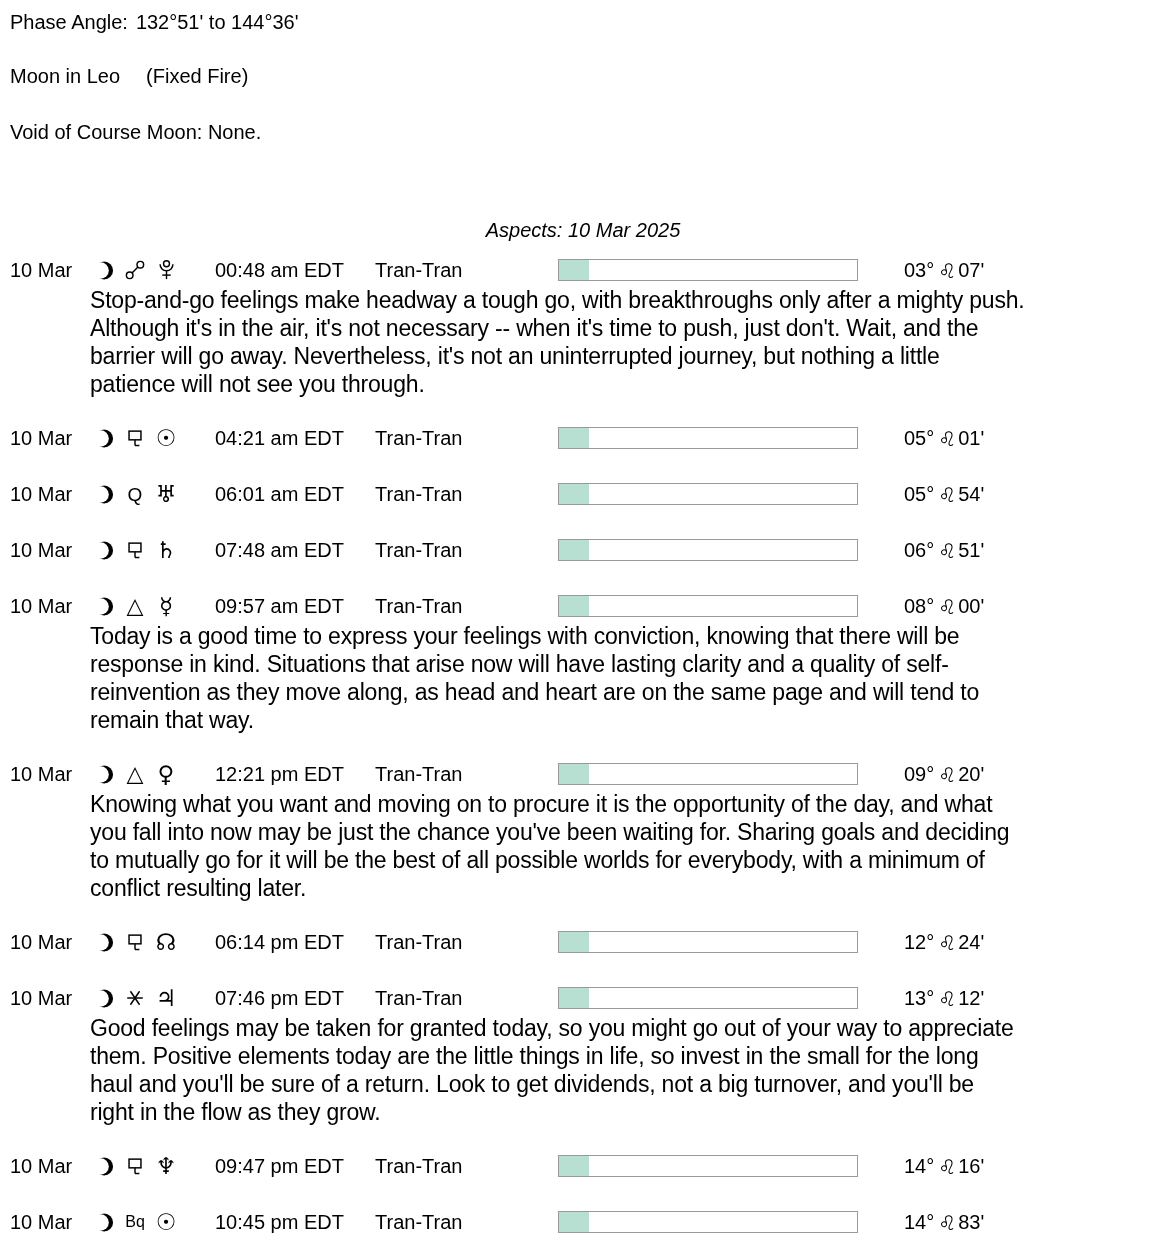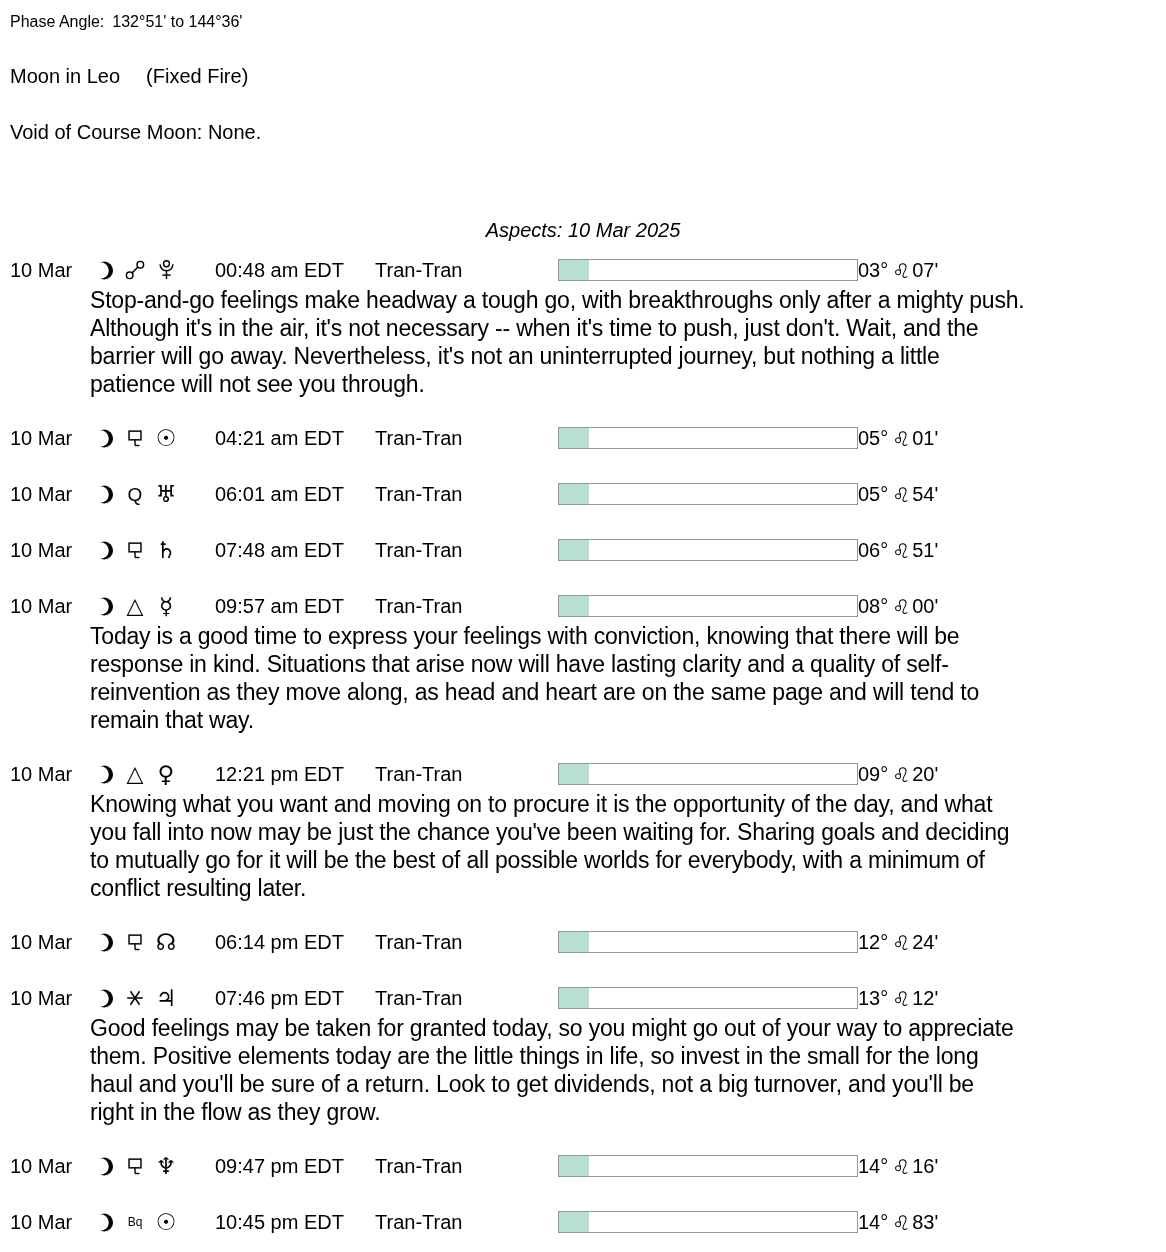--- a/index.html
+++ b/index.html
@@ -6,35 +6,35 @@
   body{
     width:1166px;height:1252px;overflow:hidden;box-sizing:border-box;
     padding:8px 0 0 10px;
     font-family:"Liberation Sans","DejaVu Sans",sans-serif;
     font-size:20px;line-height:28px;
   }
   .top-line{display:flex;justify-content:space-between;align-items:flex-start;margin-bottom:28px;}
   .hdr-line{margin-bottom:28px;}
   .gap-md{display:inline-block;width:12px;}
   .gap-lg{display:inline-block;width:26px;}
-  .phase-angle{font-size:16px;line-height:24px;padding:2px 26px 0 0;}
+  .phase-angle{font-size:20px;line-height:24px;padding:2px 26px 0 0;}
   .phase-angle .gap-md{width:8px;}
   .aspects-title{ text-align:center;width:1146px;margin-top:70px;margin-bottom:12px;font-style:italic;}
   .row-line{display:flex;align-items:center;height:28px;white-space:nowrap;}
   .col-date{width:82px;flex:none;}
   .col-glyphs{width:123px;flex:none;display:flex;align-items:center;gap:7px;}
   .col-time{width:160px;flex:none;}
   .col-type{width:183px;flex:none;}
   .col-bar{width:298px;height:20px;flex:none;border:1px solid #999;background:#fff;display:block;position:relative;}
   .bar-fill{display:block;height:100%;background:var(--bar-fill,#b7e0d2);}
-  .col-degree{flex:none;display:flex;align-items:center;}
+  .col-degree{flex:none;margin-left:46px;display:flex;align-items:center;}
   .col-degree .sign{font-family:"DejaVu Sans",sans-serif;font-size:20px;margin:2px 2px 0 4px;}
   .glyph-text{font-family:"DejaVu Sans",sans-serif;font-size:23px;line-height:1;}
   .glyph-text.small-q{font-family:"Liberation Sans",sans-serif;font-size:19px;}
-  .glyph-text.small-bq{font-family:"Liberation Sans",sans-serif;font-size:12px;}
+  .glyph-text.small-bq{font-family:"Liberation Sans",sans-serif;font-size:16px;}
   .glyph-text.aspect-tri{font-size:22px;}
   .glyph-svg{display:block;}
   .slot{display:flex;align-items:center;justify-content:center;min-width:24px;}
   .para{
     margin:2px 0 0 80px;
     font-size:23px;line-height:28px;
     letter-spacing:-0.2px;
     white-space:pre-line;
   }
   .row-block{margin-bottom:28px;}

